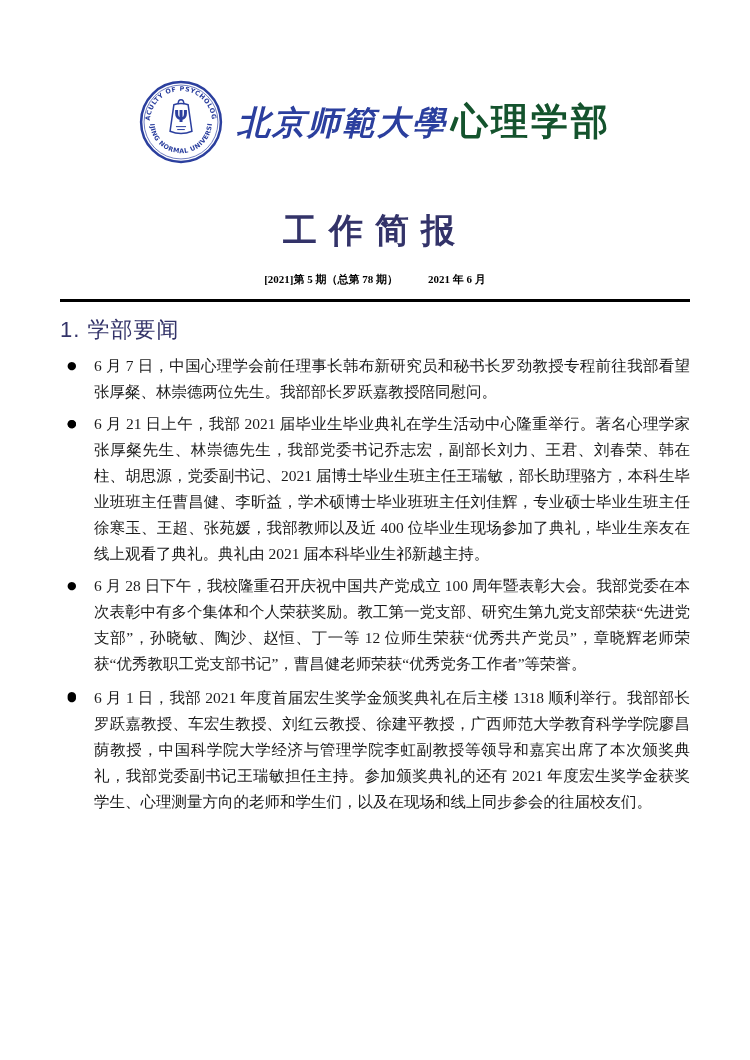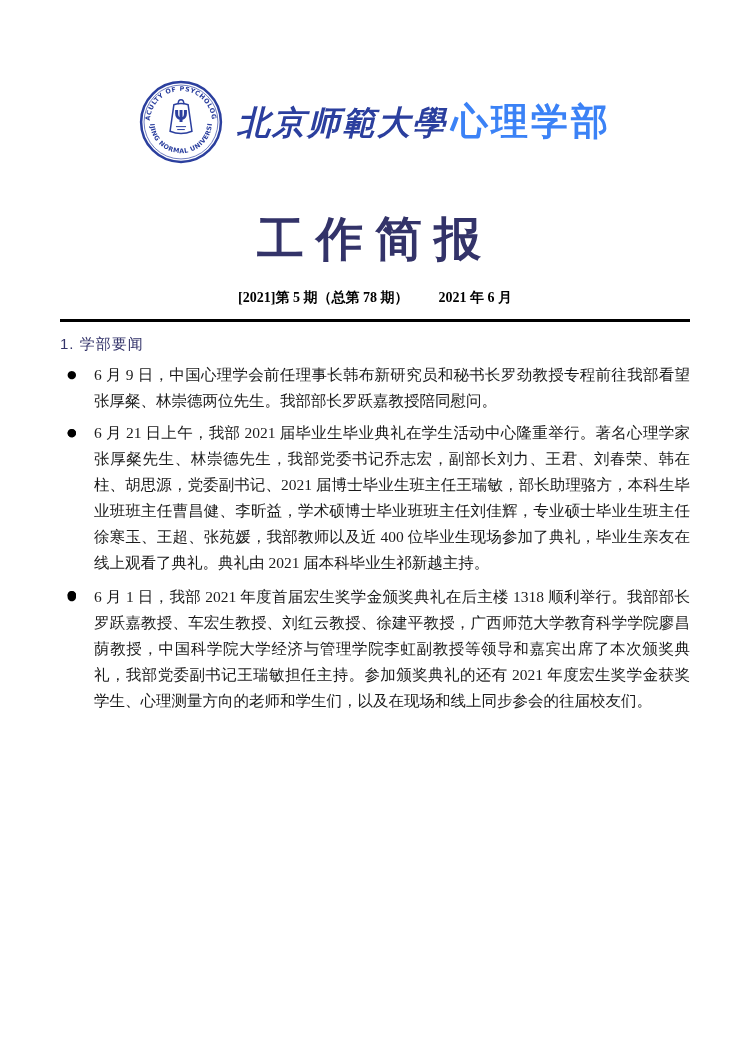--- a/index.html
+++ b/index.html
@@ -11,39 +11,39 @@
   
   .brand{margin-top:80px;display:flex;align-items:center;justify-content:center;gap:14px;}
   .seal{width:84px;height:84px;flex:0 0 auto;}
   .wordmark{display:flex;align-items:baseline;white-space:nowrap;}
   .wordmark .script{
     font-family:"DejaVu Serif","Liberation Serif",serif;
     font-style:italic;font-weight:bold;font-size:33px;letter-spacing:2px;color:#2b3f9e;
   }
   .wordmark .boldpart{
     font-family:"Liberation Sans","DejaVu Sans",sans-serif;
-    font-weight:bold;font-size:37px;letter-spacing:3px;color:#3b82f6;margin-left:4px;
+    font-weight:bold;font-size:37px;letter-spacing:3px;color:#14532d;margin-left:4px;
   }
   
   .doc-title{
     margin:44px 0 0 0;text-align:center;
-    font-size:47px;font-weight:bold;letter-spacing:12px;color:#333369;
+    font-size:34px;font-weight:bold;letter-spacing:12px;color:#333369;
     font-family:"Liberation Serif","DejaVu Serif",serif;
   }
   .issue-line{
-    margin-top:18px;text-align:center;font-weight:bold;font-size:14px;color:#000;
+    margin-top:18px;text-align:center;font-weight:bold;font-size:11px;color:#000;
   }
   .issue-line .date{margin-left:30px;}
   .rule{
     margin-top:12px;border:none;border-top:3px solid #000;height:0;
   }
   
   .section-heading{
     margin:13px 0 0 0;font-family:"Liberation Sans","DejaVu Sans",sans-serif;
-    font-weight:normal;font-size:15px;color:#333369;letter-spacing:1px;
+    font-weight:normal;font-size:22px;color:#333369;letter-spacing:1px;
   }
   ul.bullets{list-style:none;margin:8px 0 0 0;padding:0;}
   ul.bullets li{
     position:relative;padding-left:34px;margin-bottom:6px;
     font-size:15.5px;line-height:26px;text-align:justify;
   }
   ul.bullets .bm{
     position:absolute;left:7px;top:0;font-size:11px;line-height:26px;color:#000;
     font-family:"DejaVu Sans",sans-serif;
   }
@@ -88,34 +88,35 @@
     <span class="issue">[2021]第 5 期（总第 78 期）</span><span class="date">2021 年 6 月</span>
   </div>
   <hr class="rule">
 
   <div class="section">
     <h2 class="section-heading">1. 学部要闻</h2>
     <ul class="bullets">
 
         <li>
           <span class="bm">●</span>
-          <span class="bt">6 月 9 日，中国心理学会前任理事长韩布新研究员和秘书长罗劲教授专程前往我部看望张厚粲、林崇德两位先生。我部部长罗跃嘉教授陪同慰问。</span>
+          <span class="bt">6 月 7 日，中国心理学会前任理事长韩布新研究员和秘书长罗劲教授专程前往我部看望张厚粲、林崇德两位先生。我部部长罗跃嘉教授陪同慰问。</span>
         </li>
 
         <li>
           <span class="bm">●</span>
         </li>
 
         <li>
           <span class="bm">●</span>
           <span class="bt">6 月 21 日上午，我部 2021 届毕业生毕业典礼在学生活动中心隆重举行。著名心理学家张厚粲先生、林崇德先生，我部党委书记乔志宏，副部长刘力、王君、刘春荣、韩在柱、胡思源，党委副书记、2021 届博士毕业生班主任王瑞敏，部长助理骆方，本科生毕业班班主任曹昌健、李昕益，学术硕博士毕业班班主任刘佳辉，专业硕士毕业生班主任徐寒玉、王超、张苑媛，我部教师以及近 400 位毕业生现场参加了典礼，毕业生亲友在线上观看了典礼。典礼由 2021 届本科毕业生祁新越主持。</span>
         </li>
 
         <li>
           <span class="bm">●</span>
+          <span class="bt">6 月 28 日下午，我校隆重召开庆祝中国共产党成立 100 周年暨表彰大会。我部党委在本次表彰中有多个集体和个人荣获奖励。教工第一党支部、研究生第九党支部荣获“先进党支部”，孙晓敏、陶沙、赵恒、丁一等 12 位师生荣获“优秀共产党员”，章晓辉老师荣获“优秀教职工党支部书记”，曹昌健老师荣获“优秀党务工作者”等荣誉。</span>
         </li>
 
         <li>
           <span class="bm">●</span>
         </li>
       </ul>
   </div>
 
   <div class="section">
     <ul class="bullets">

